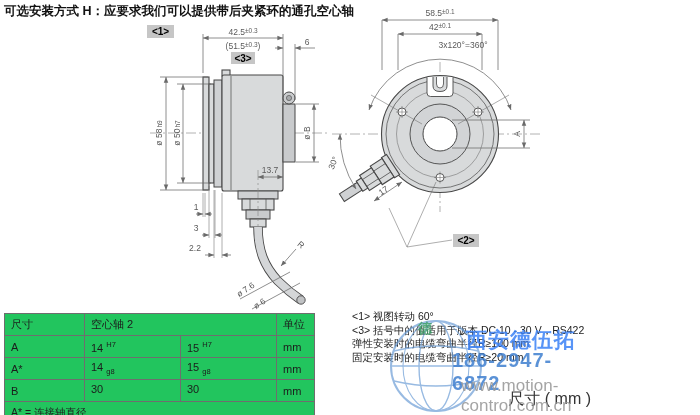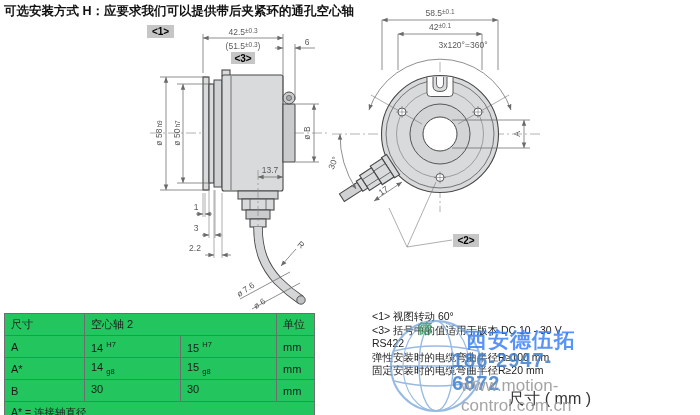--- a/index.html
+++ b/index.html
@@ -15,21 +15,21 @@
   .ol2{fill:#cfd1d3;stroke:#474747;stroke-width:1;}
   .ol3{fill:#c9cbcd;stroke:#474747;stroke-width:1;}
   .thin{stroke:#474747;stroke-width:.7;fill:none;}
   .vthin{stroke:#6a6a6a;stroke-width:.55;fill:none;}
   .dim{stroke:#6a6a6a;stroke-width:.75;fill:none;}
   .cl{stroke:#8a8a8a;stroke-width:.65;fill:none;stroke-dasharray:10 3 2 3;}
   .dims-table{position:absolute;left:4px;top:313px;border-collapse:collapse;font-size:11px;color:#1c1c1c;}
   .dims-table td{border:1px solid #6e6e6e;padding:1px 6px;height:19px;background:#22c55e;}
   .dims-table sup,.dims-table sub{font-size:7.5px;}
   .foot-cell{font-size:10.5px;}
-  .notes{position:absolute;left:372px;top:310px;font-size:10.5px;line-height:13.5px;color:#222;}
+  .notes{position:absolute;left:352px;top:310px;font-size:10.5px;line-height:13.5px;color:#222;}
   .unit-note{position:absolute;right:6px;top:389px;font-size:16px;color:#333;}
   .wm{position:absolute;pointer-events:none;}
   .wm-seal{left:388px;top:319px;width:96px;height:96px;}
   .wm-seal-char{left:418px;top:320px;font-size:14px;font-weight:bold;color:#3fa06a;opacity:.85;}
   .wm-company{left:466px;top:326px;font-size:21px;font-weight:bold;color:#3b82f6;opacity:.85;letter-spacing:1px;}
   .wm-phone{left:452px;top:349px;font-size:20px;font-weight:bold;color:#3f7fd0;opacity:.85;letter-spacing:1px;}
   .wm-site{left:461px;top:376px;font-size:17px;color:#9b9b9b;opacity:.9;}
 </style>
 </head>
 <body>

